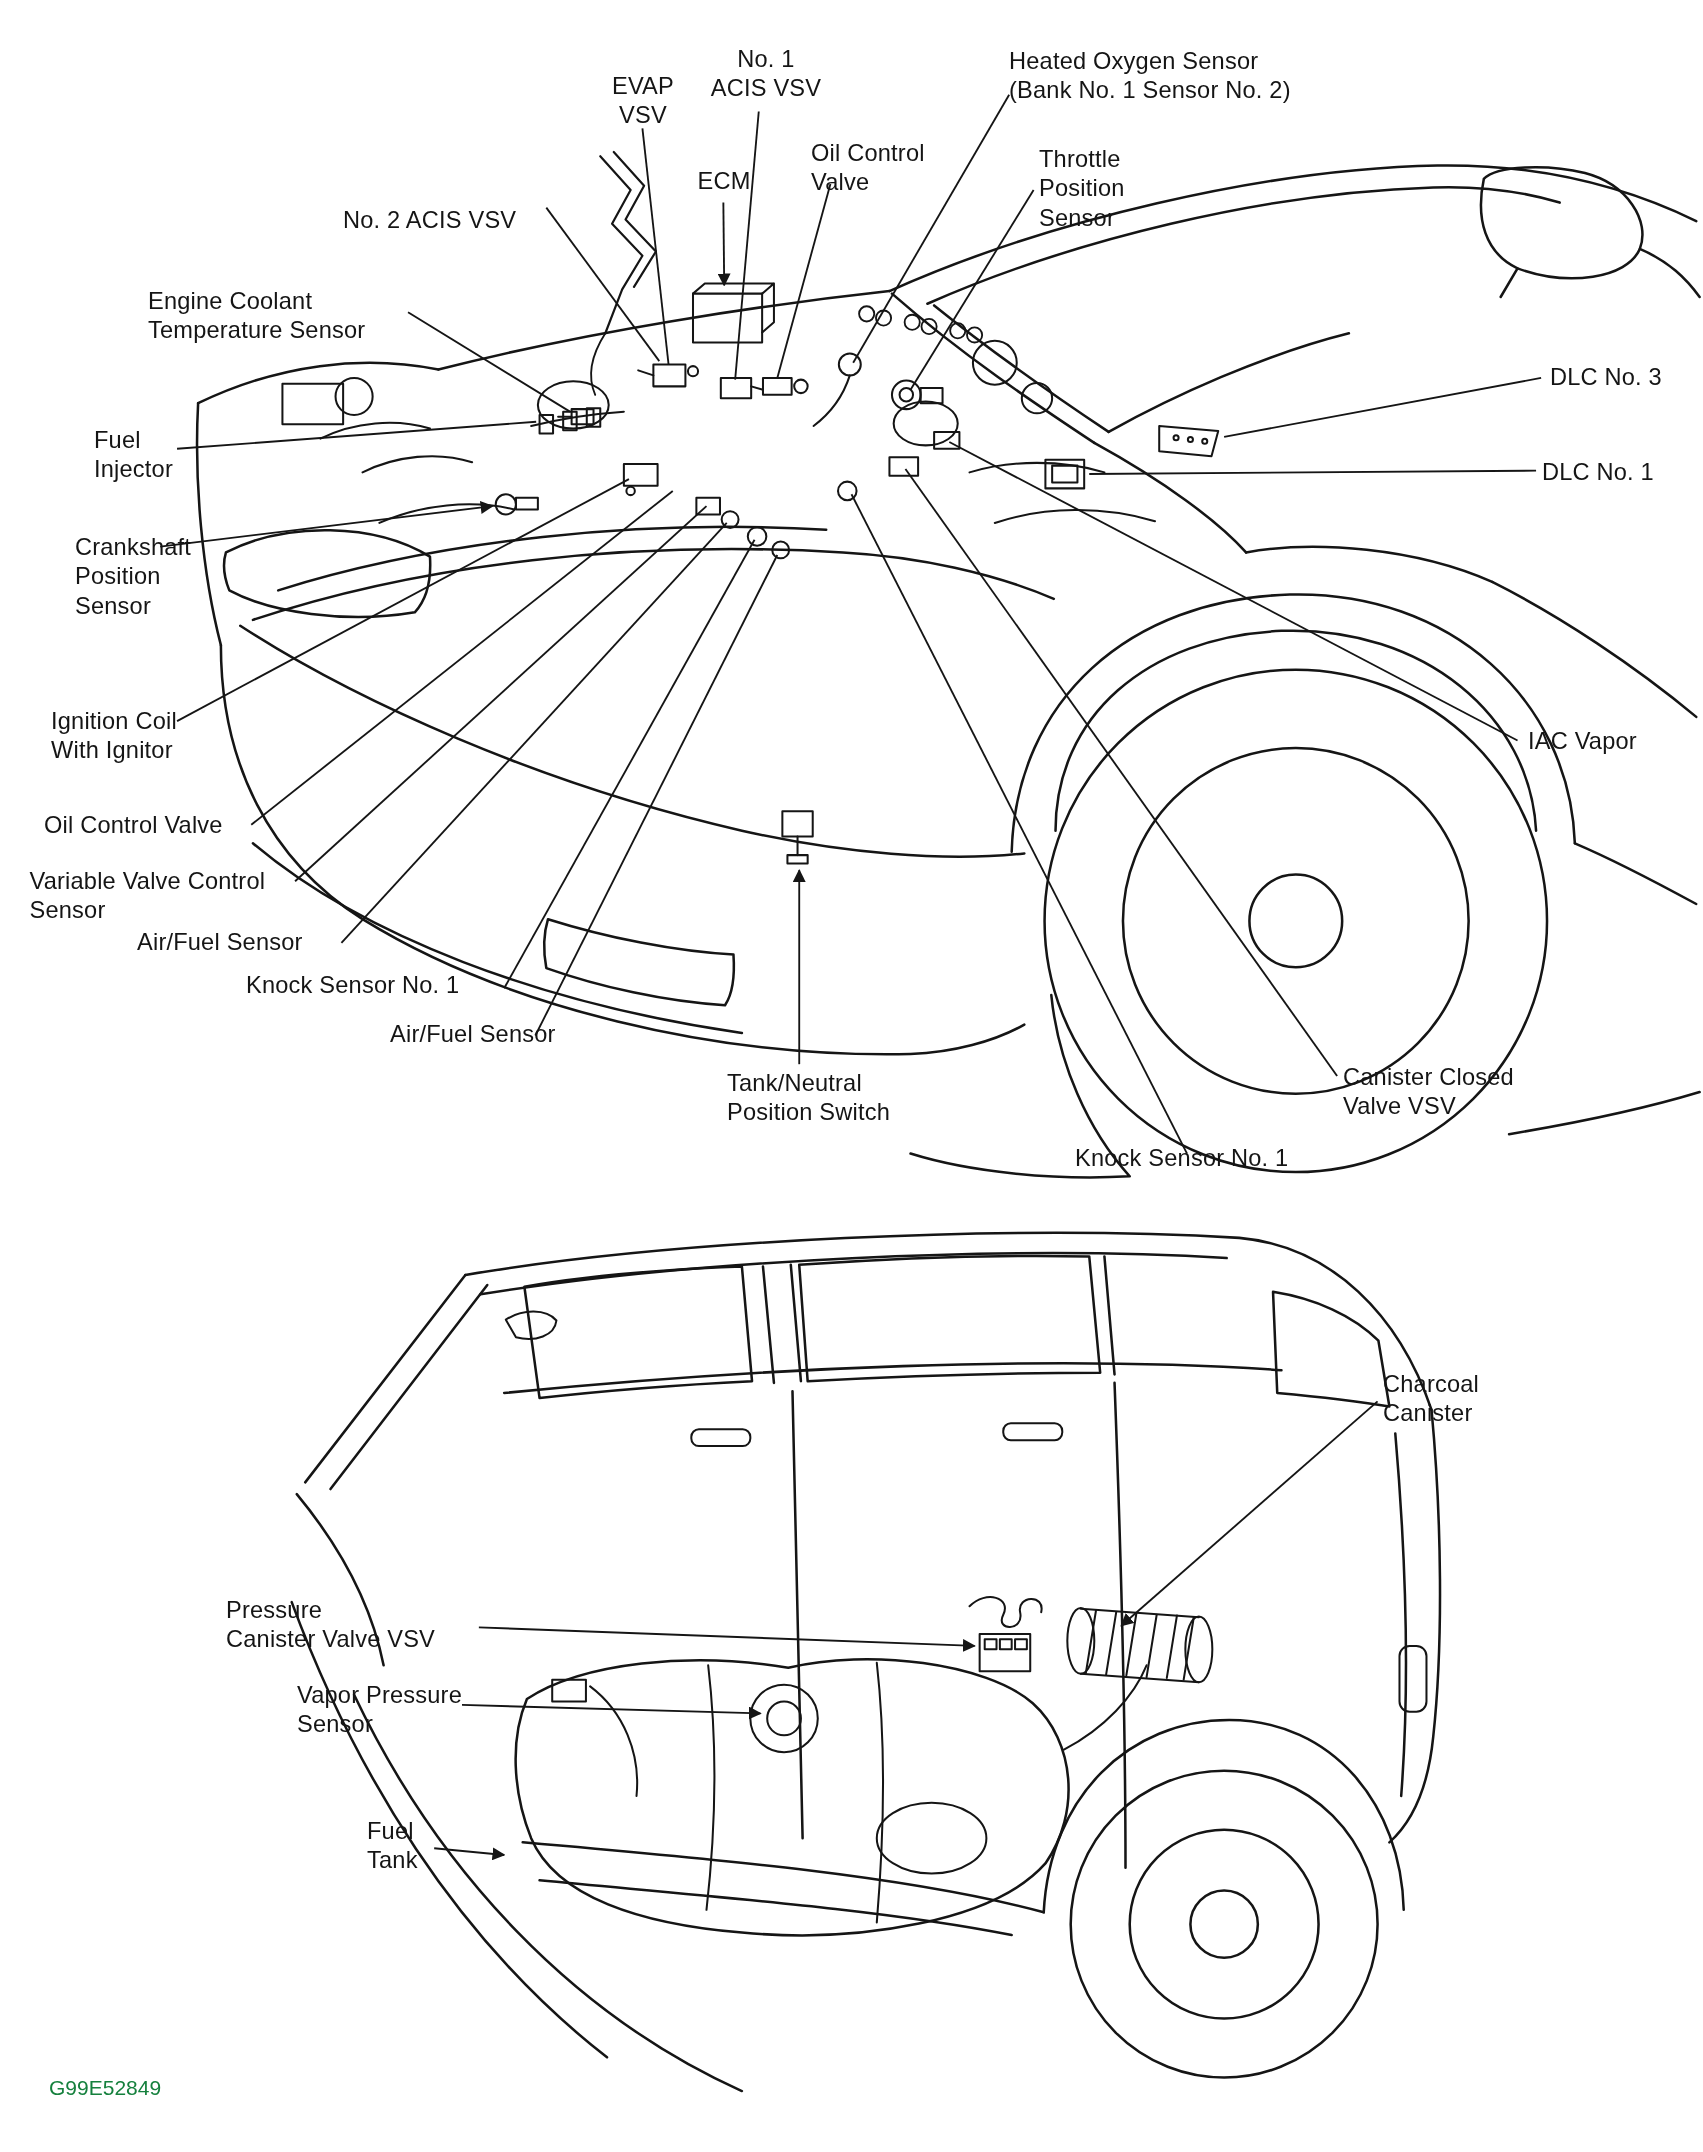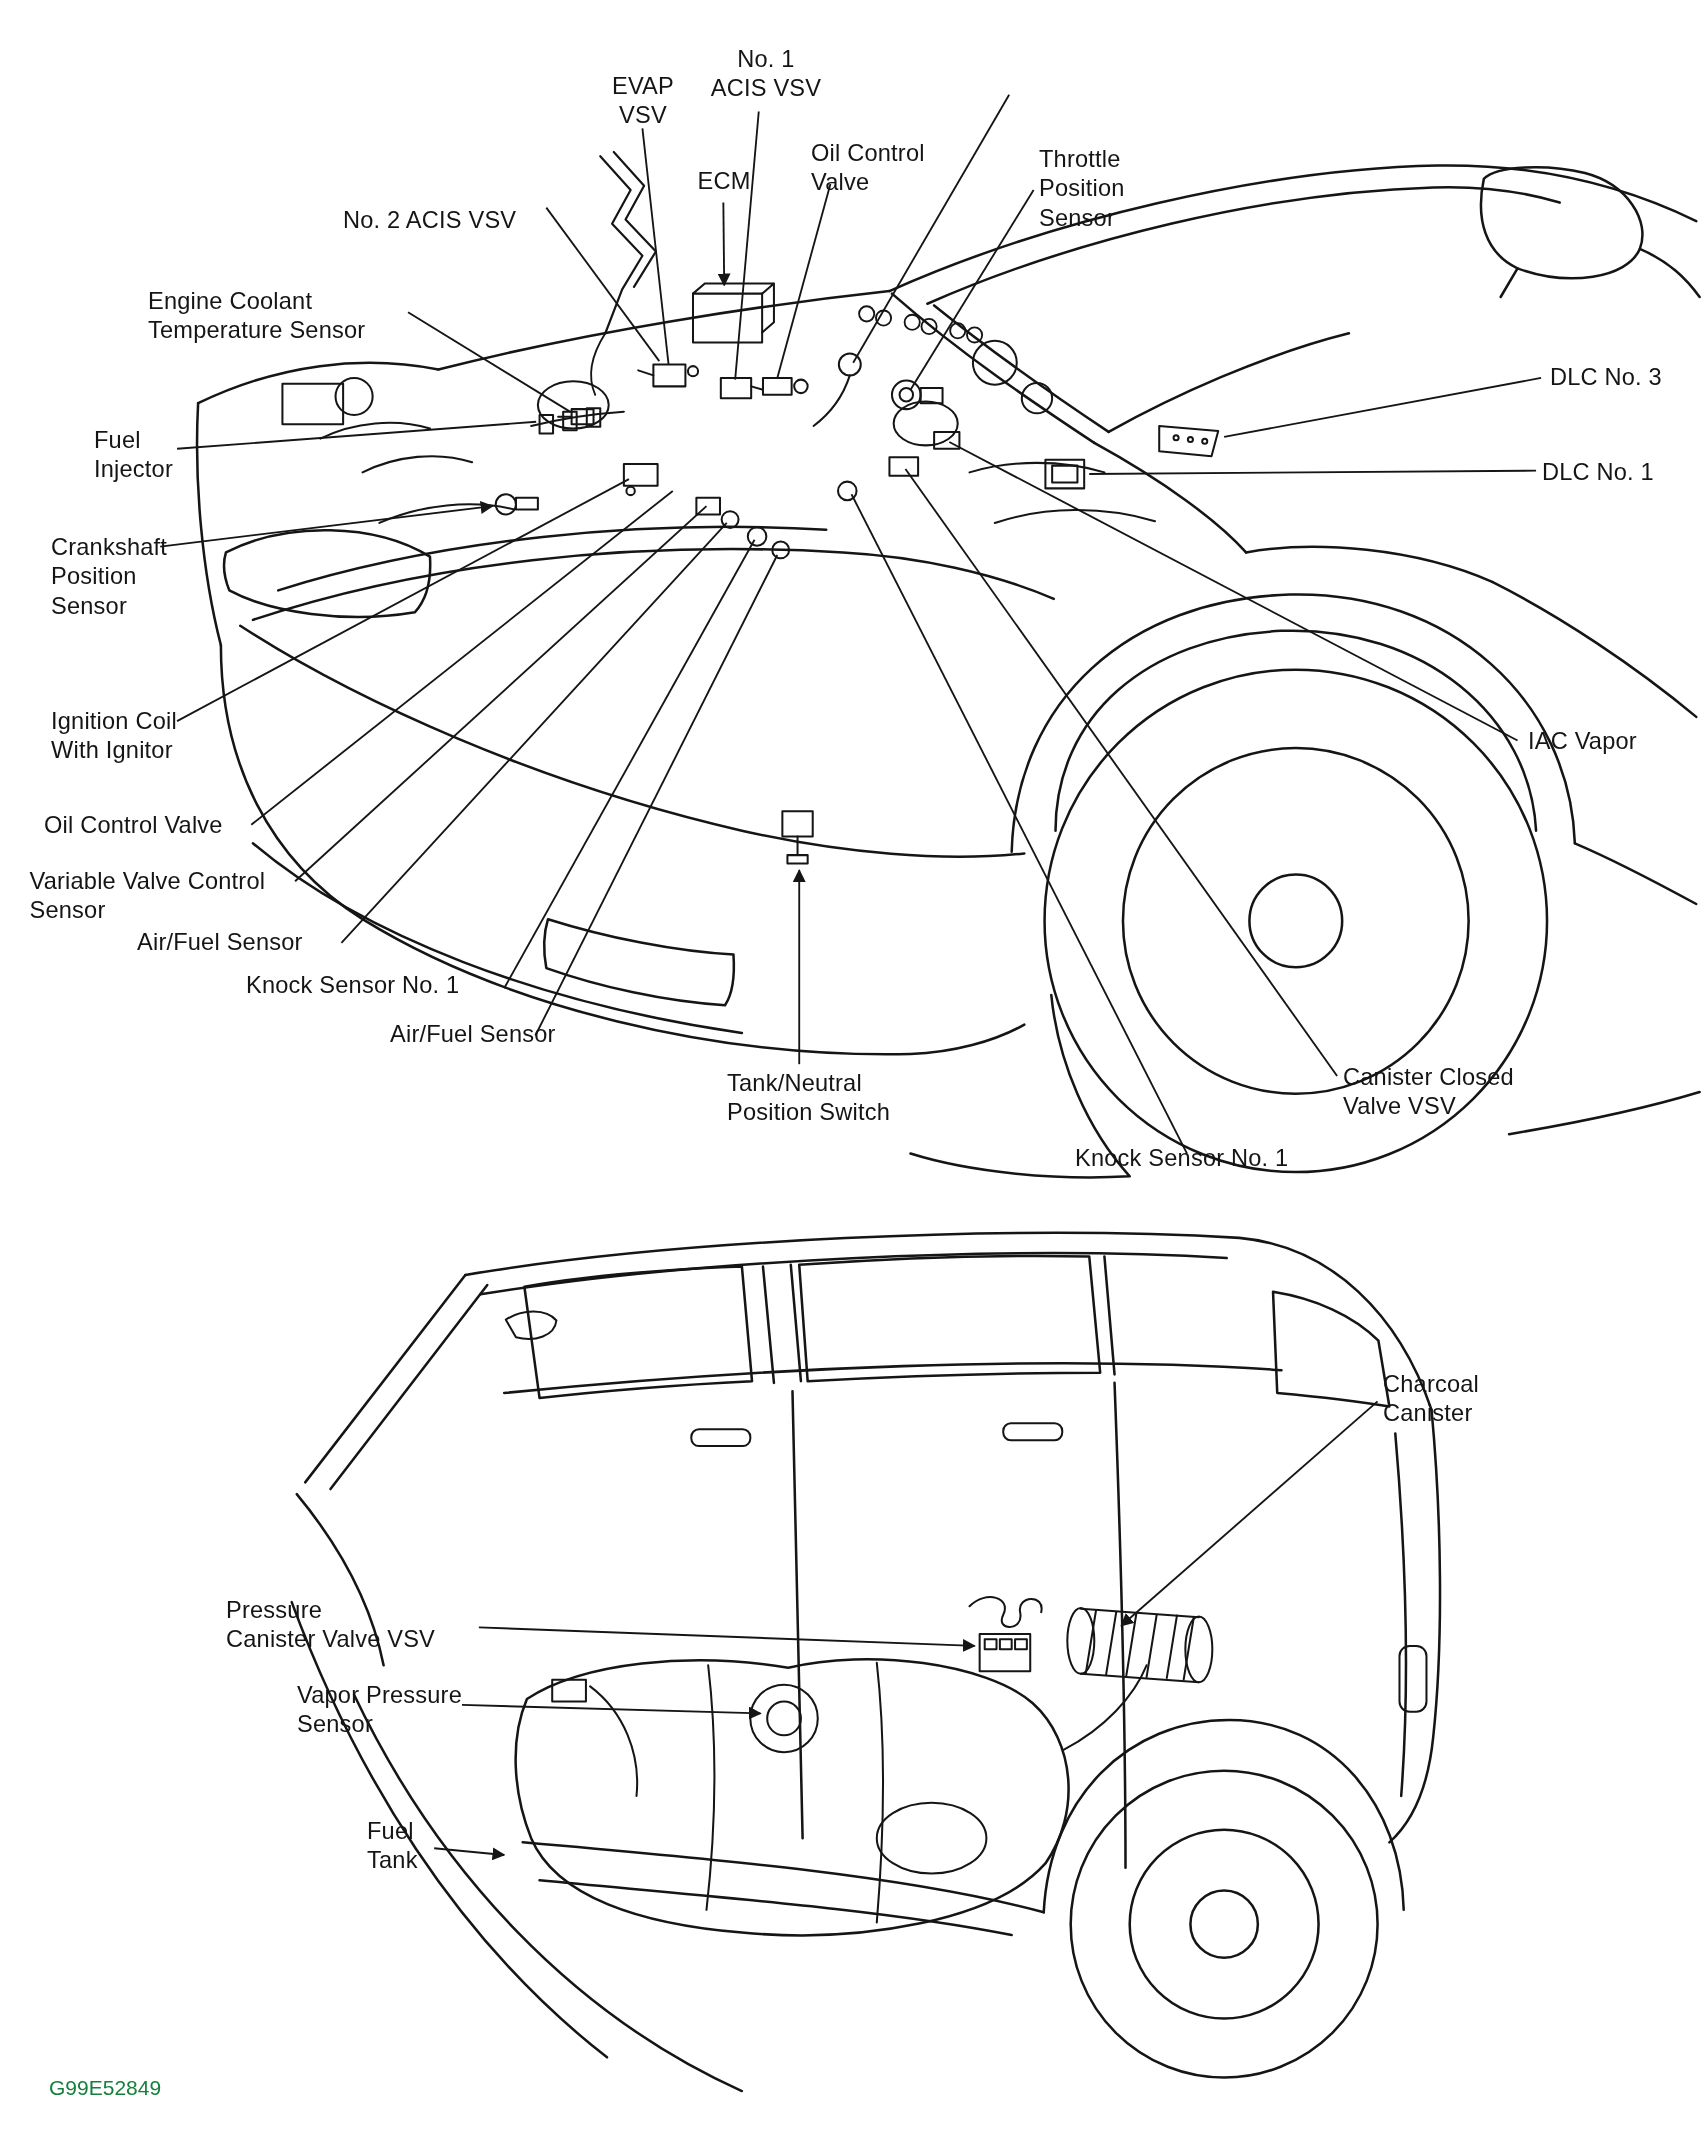--- a/index.html
+++ b/index.html
@@ -248,34 +248,36 @@
       <line x1="568" y1="1930" x2="1156" y2="1952" marker-end="url(#arrow)"></line>
       <line x1="548" y1="2022" x2="902" y2="2032" marker-end="url(#arrow)"></line>
       <line x1="515" y1="2192" x2="598" y2="2200" marker-end="url(#arrow)"></line>
     </g>
   </svg>
 
   <div class="label center" style="left:643px;top:72px">EVAP
 VSV</div>
   <div class="label center" style="left:766px;top:45px">No. 1
 ACIS VSV</div>
+  <div class="label" style="left:1009px;top:47px">Heated Oxygen Sensor
+(Bank No. 1 Sensor No. 2)</div>
   <div class="label center" style="left:724px;top:167px">ECM</div>
   <div class="label" style="left:811px;top:139px">Oil Control
 Valve</div>
   <div class="label" style="left:1039px;top:145px">Throttle
 Position
 Sensor</div>
   <div class="label" style="left:343px;top:206px">No. 2 ACIS VSV</div>
   <div class="label" style="left:148px;top:287px">Engine Coolant
 Temperature Sensor</div>
   <div class="label" style="left:1550px;top:363px">DLC No. 3</div>
   <div class="label" style="left:94px;top:426px">Fuel
 Injector</div>
   <div class="label" style="left:1542px;top:458px">DLC No. 1</div>
-  <div class="label" style="left:51px;top:533px">Crankshaft
+  <div class="label" style="left:75px;top:533px">Crankshaft
 Position
 Sensor</div>
   <div class="label" style="left:51px;top:707px">Ignition Coil
 With Ignitor</div>
   <div class="label" style="left:1528px;top:727px">IAC Vapor</div>
   <div class="label" style="left:44px;top:811px">Oil Control Valve</div>
   <div class="label" style="left:29.5px;top:867px">Variable Valve Control
 Sensor</div>
   <div class="label" style="left:137px;top:928px">Air/Fuel Sensor</div>
   <div class="label" style="left:246px;top:971px">Knock Sensor No. 1</div>

